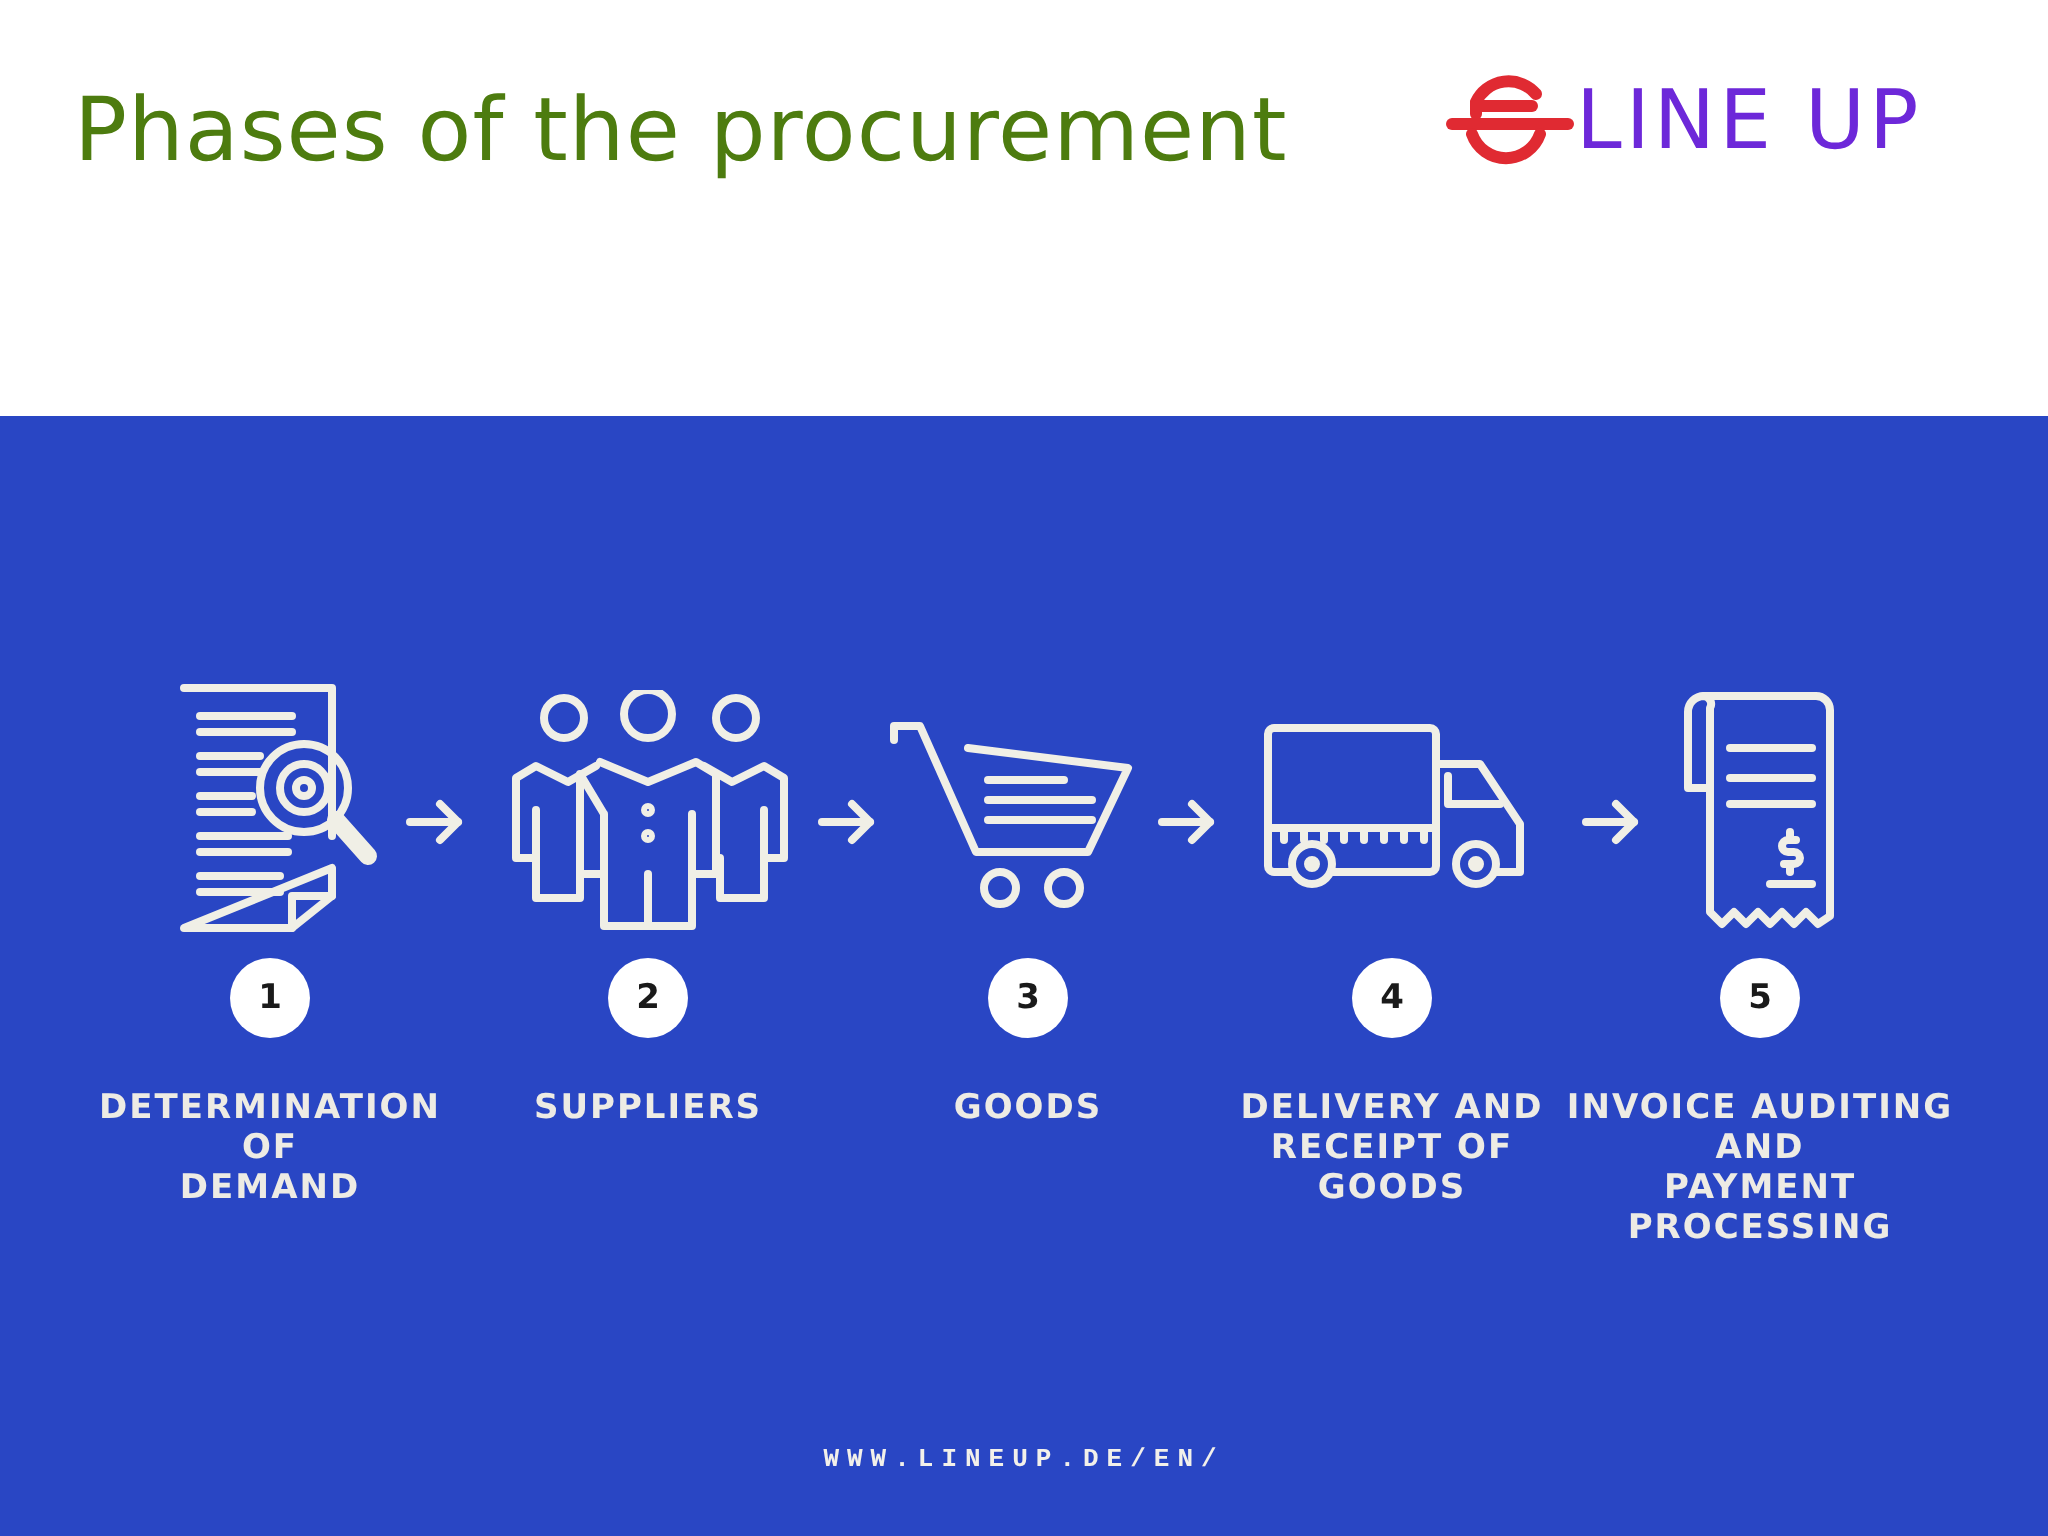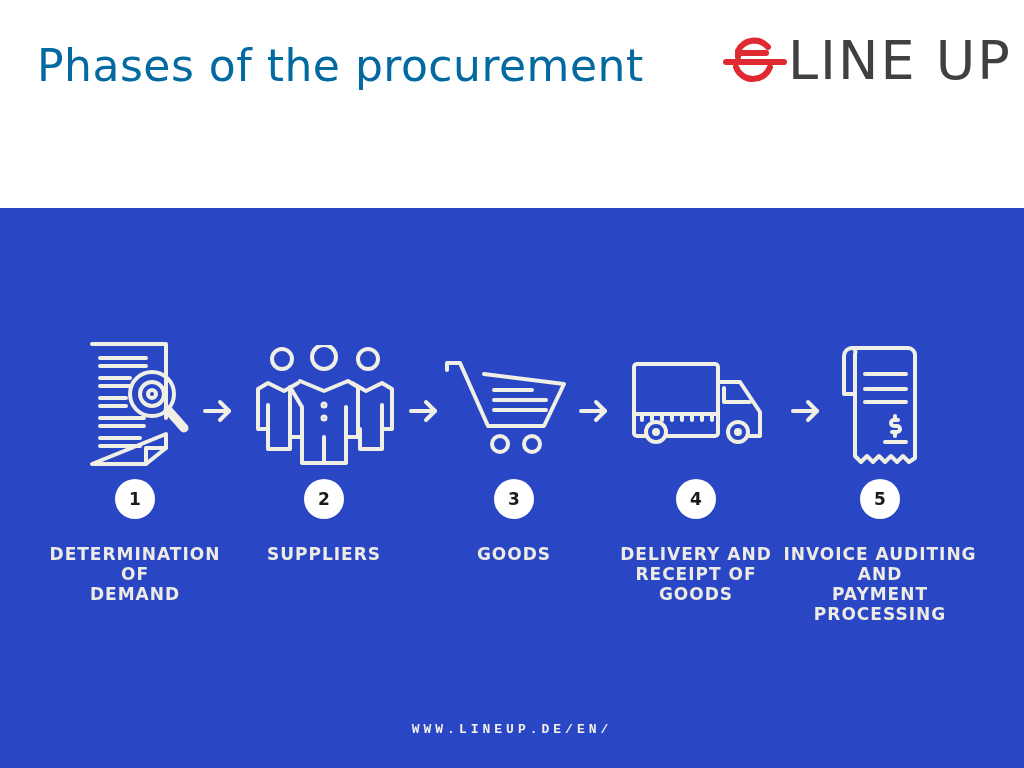--- a/index.html
+++ b/index.html
@@ -1,20 +1,20 @@
 <!DOCTYPE html>
 <html><head>
 <meta charset="utf-8">
 <style>
   html, body { margin:0; padding:0; }
   body { width:1024px; height:768px; position:relative; overflow:hidden; background:#ffffff; font-family:"Liberation Sans", sans-serif; }
   .header { position:absolute; left:0; top:0; width:1024px; height:208px; background:#ffffff; }
-  .title { position:absolute; left:37px; top:30px; width:680px; font-family:"DejaVu Sans", sans-serif; font-weight:300; font-size:44px; line-height:72px; color:#0369a1; letter-spacing:0.5px; margin:0; font-weight:normal; }
+  .title { position:absolute; left:37px; top:30px; width:680px; font-family:"DejaVu Sans", sans-serif; font-weight:300; font-size:44px; line-height:72px; color:#4d7c0f; letter-spacing:0.5px; margin:0; font-weight:normal; }
   .logo { position:absolute; left:722px; top:32px; height:56px; display:flex; align-items:center; }
-  .logo-text { font-family:"DejaVu Sans", sans-serif; font-size:54px; color:#404040; margin-left:0; letter-spacing:2px; }
+  .logo-text { font-family:"DejaVu Sans", sans-serif; font-size:41px; color:#6d28d9; margin-left:0; letter-spacing:2px; }
   .band { position:absolute; left:0; top:208px; width:1024px; height:560px; background:#2946C4; }
   .icon { position:absolute; }
   .arrow { position:absolute; }
   .badge { position:absolute; width:40px; height:40px; border-radius:50%; background:#ffffff; color:#1a1a1a; font-family:"DejaVu Sans", sans-serif; font-weight:bold; font-size:17px; display:flex; align-items:center; justify-content:center; }
   .label { position:absolute; width:200px; text-align:center; color:#EDEBE4; font-family:"DejaVu Sans", sans-serif; font-weight:bold; font-size:17px; letter-spacing:1px; line-height:20px; }
   .label span { display:block; }
   .url { position:absolute; left:0; width:1024px; top:722px; text-align:center; color:#F2F0EA; font-family:Liberation Mono, monospace; font-weight:bold; font-size:13px; letter-spacing:4px; }
 </style>
 </head>
 <body>

